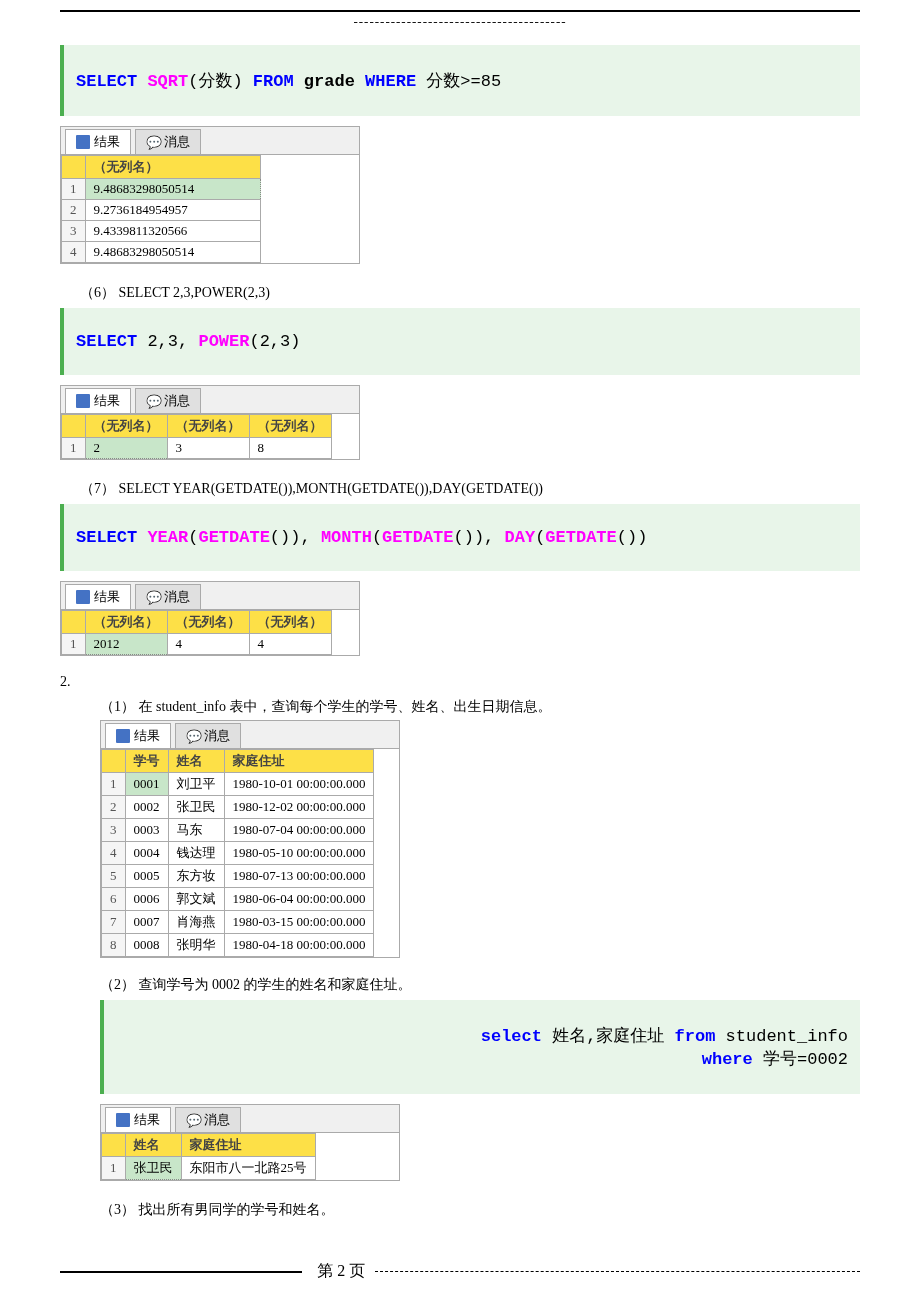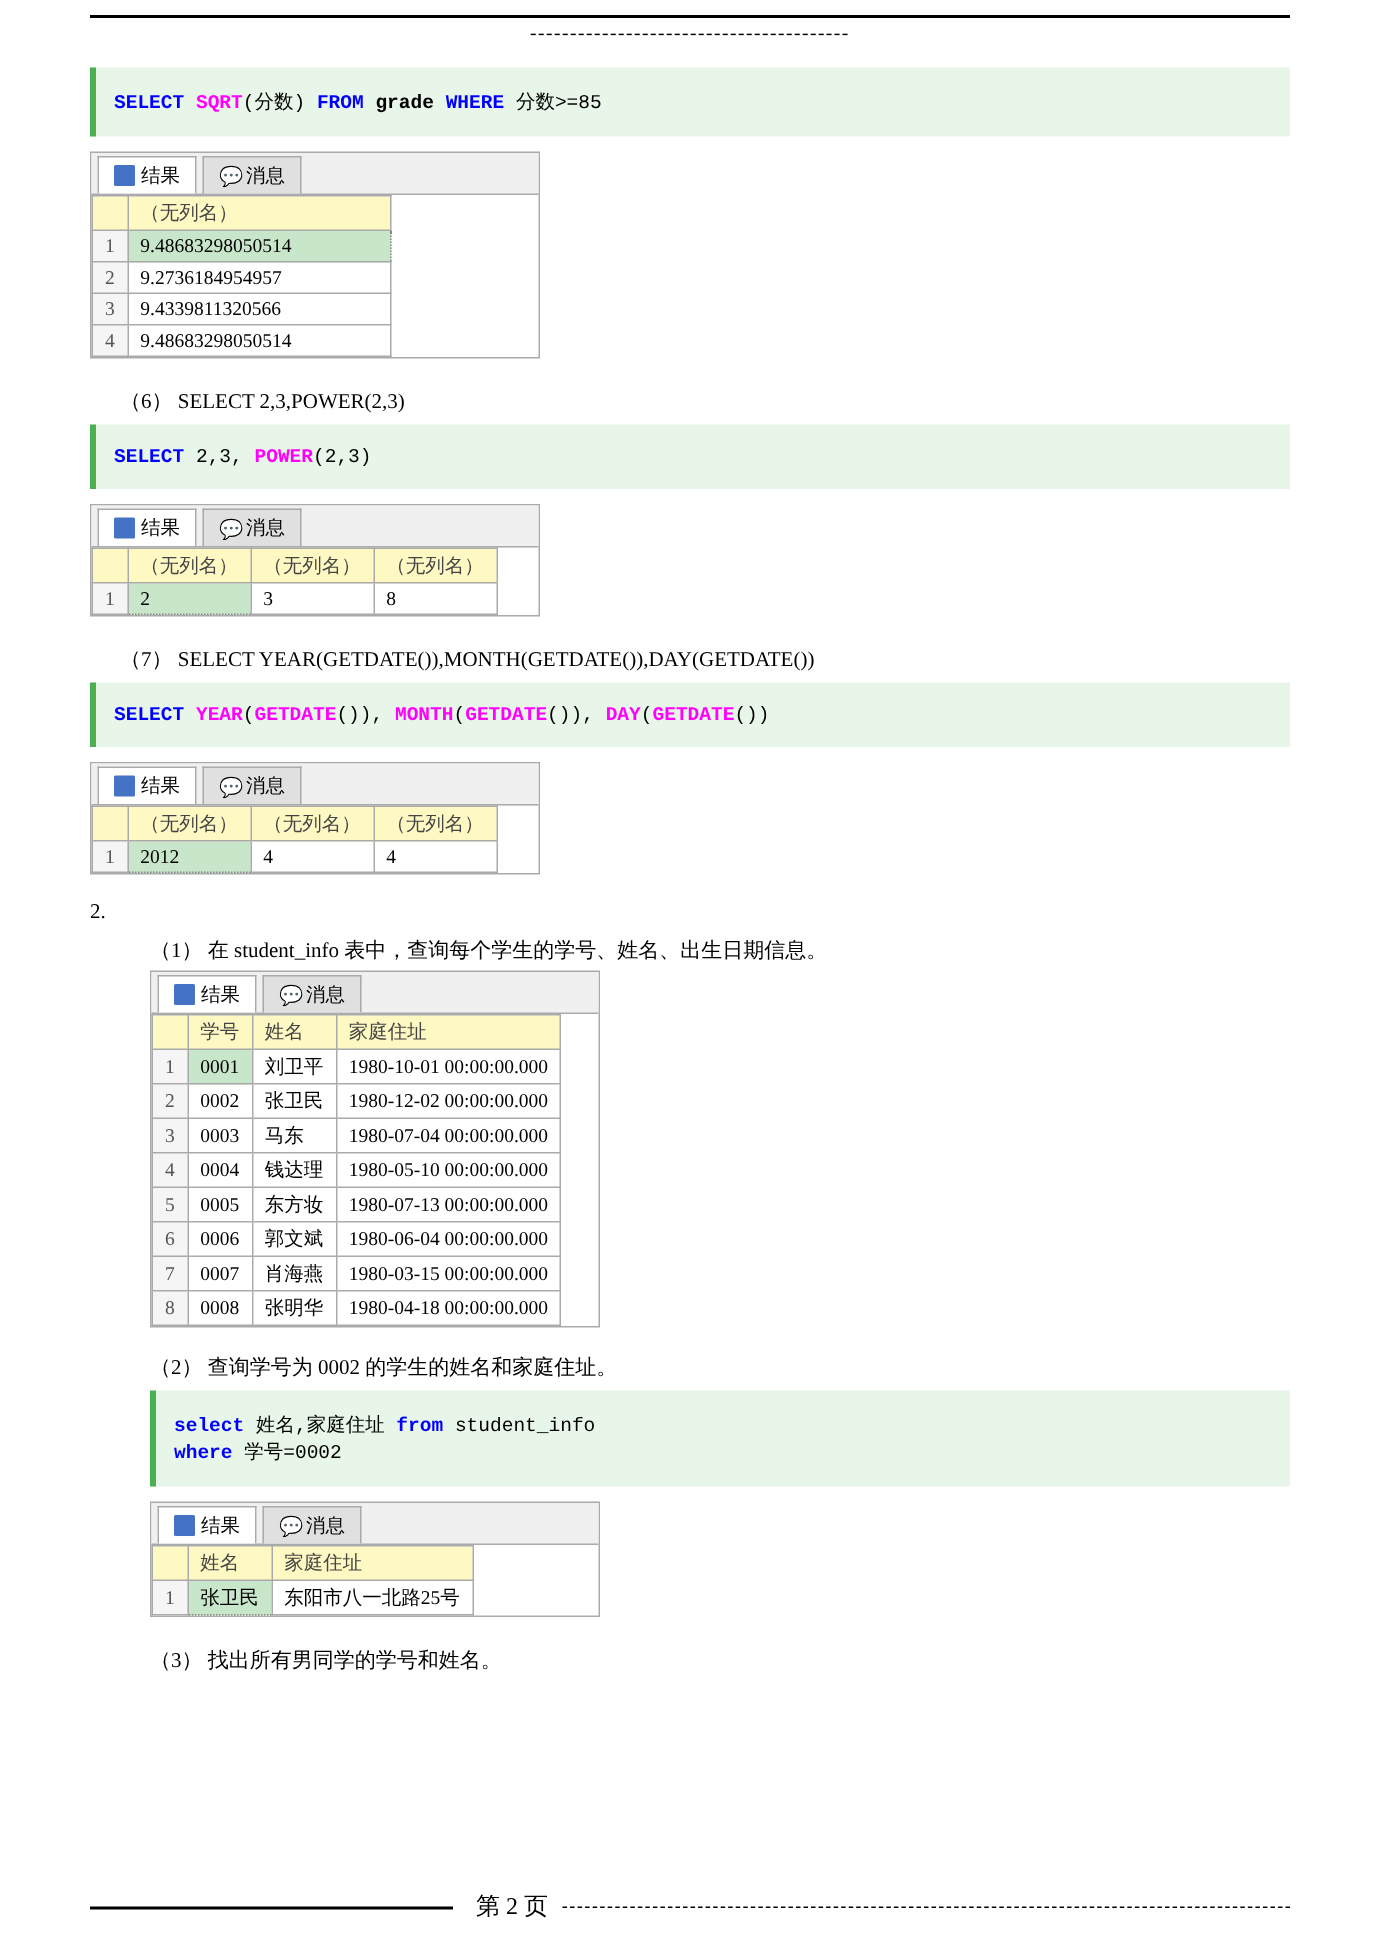--- a/index.html
+++ b/index.html
@@ -29,23 +29,23 @@
       font-size: 13px;
       color: #000;
       letter-spacing: 1px;
       margin-bottom: 15px;
     }
 
     
     .sql-block {
       background: #e8f5e9;
       border-left: 4px solid #4caf50;
-      padding: 14px 12px;
+      padding: 24px 12px;
       font-family: "Courier New", monospace;
-      font-size: 13px;
+      font-size: 17px;
       margin: 6px 0 6px 0;
       color: #000;
     }
 
     .kw { color: #0000ff; font-weight: bold; } 
     .fn { color: #ff00ff; font-weight: bold; } 
 
     
     .result-area {
       border: 1px solid #aaa;
@@ -83,23 +83,23 @@
       min-width: 200px;
     }
 
     .result-table th, .result-table td {
       border: 1px solid #aaa;
       padding: 2px 8px;
       text-align: left;
     }
 
     .result-table th {
-      background: #fef9c3;
+      background: #fde047;
       color: #444;
-      font-weight: normal;
+      font-weight: bold;
     }
 
     .result-table td:first-child {
       background: #f5f5f5;
       color: #555;
       width: 20px;
       text-align: center;
     }
 
     .result-table td.highlighted {
@@ -349,21 +349,21 @@
           <td>张明华</td>
           <td>1980-04-18 00:00:00.000</td>
         </tr>
       </tbody>
     </table>
   </div>
 
   
   <div class="indent-2" style="margin-top:8px;">（2）   查询学号为 0002 的学生的姓名和家庭住址。</div>
 
-  <div class="sql-block" style="margin-left:40px;">
+  <div class="sql-block" style="margin-left:40px;text-align:right;">
     <span class="kw">select</span>
     <span> 姓名,家庭住址 </span>
     <span class="kw">from</span>
     <span> student_info</span>
     <br>
     <span class="kw">where</span>
     <span> 学号=0002</span>
   </div>
 
   

